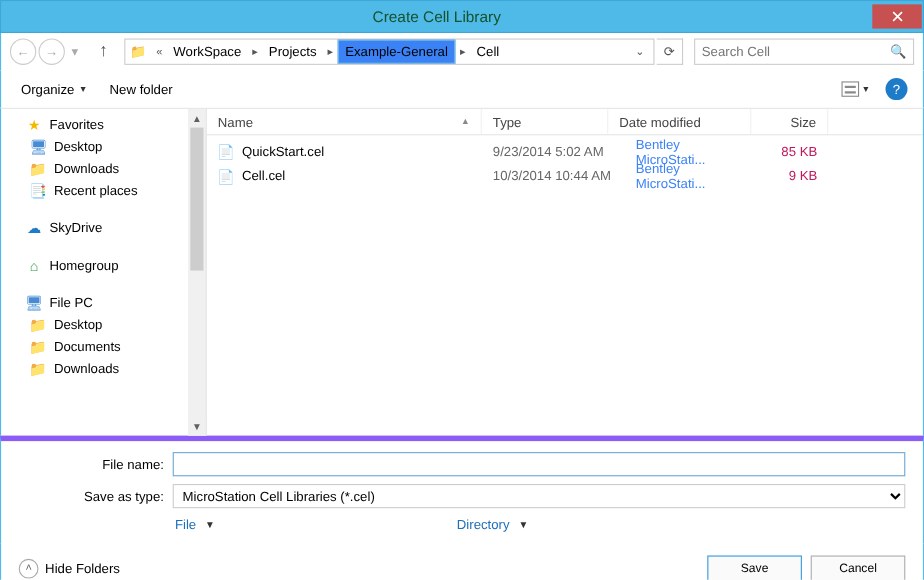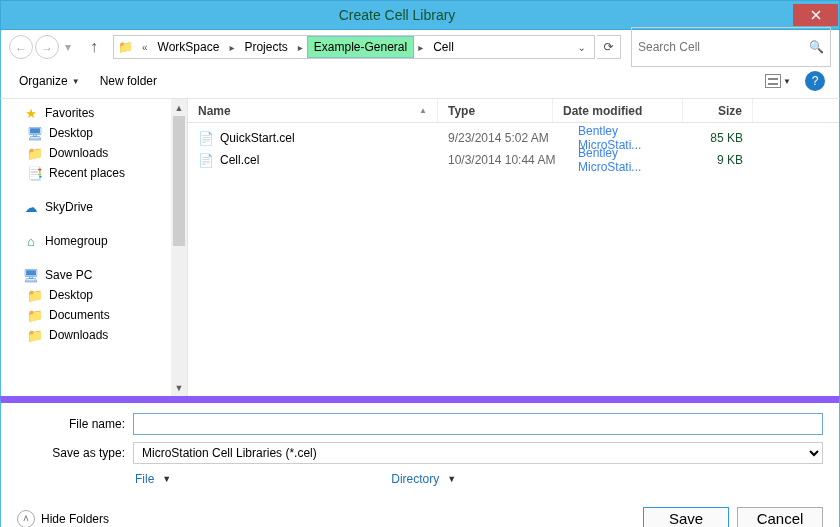--- a/index.html
+++ b/index.html
@@ -11,26 +11,26 @@
 .close-btn { width: 45px; height: 22px; background: #c75050; color: #fff; display: flex; align-items: center; justify-content: center; margin-right: 1px; margin-top: -1px; cursor: default; }
 
 
 .navbar { height: 34px; background: #fff; display: flex; align-items: center; padding: 0 8px; gap: 2px; border-left: 1px solid #4fb9e8; border-right: 1px solid #4fb9e8; }
 .nav-btn { width: 24px; height: 24px; border: 1px solid #ccc; border-radius: 50%; display: flex; align-items: center; justify-content: center; color: #aaa; font-size: 12px; }
 .nav-btn.dropdown-arrow { border: none; width: 14px; margin-right: 6px; }
 .up-btn { width: 22px; height: 22px; display: flex; align-items: center; justify-content: center; color: #555; margin-right: 6px; }
 .addressbar { flex: 1; height: 24px; border: 1px solid #ccc; display: flex; align-items: center; background: #fff; }
 .addr-icon { width: 20px; height: 20px; display: flex; align-items: center; justify-content: center; margin: 0 2px; font-size: 12px; }
 .addr-seg { padding: 0 6px; height: 22px; display: flex; align-items: center; font-size: 12px; color: #000; }
-.addr-seg.current { background: #86efac; border: 1px solid #7cc0e0; }
+.addr-seg.current { background: #3b82f6; border: 1px solid #7cc0e0; }
 .addr-chev { padding: 0 4px; font-size: 10px; color: #555; height: 22px; display: flex; align-items: center; }
 .addr-spacer { flex: 1; }
 .addr-end-chev { padding: 0 8px; color: #555; font-size: 10px; }
 .refresh-btn { width: 24px; height: 24px; border: 1px solid #ccc; border-left: none; display: flex; align-items: center; justify-content: center; color: #555; font-size: 12px; margin-right: 8px; }
-.searchbox { width: 200px; height: 40px; border: 1px solid #ccc; display: flex; align-items: center; padding: 0 6px; }
+.searchbox { width: 200px; height: 24px; border: 1px solid #ccc; display: flex; align-items: center; padding: 0 6px; }
 .searchbox input { flex: 1; border: none; outline: none; font-size: 12px; color: #888; }
 .search-icon { color: #888; font-size: 12px; }
 
 
 .toolbar { height: 34px; background: #fff; display: flex; align-items: center; padding: 0 8px; border-left: 1px solid #4fb9e8; border-right: 1px solid #4fb9e8; }
 .tb-btn { padding: 4px 10px; font-size: 12px; color: #000; display: flex; align-items: center; gap: 4px; justify-content: space-between; }
 .tb-chev { font-size: 8px; color: #333; }
 .tb-spacer { flex: 1; }
 .tb-view { display: flex; align-items: center; gap: 2px; padding: 2px 4px; }
 .view-icon { width: 16px; height: 14px; border: 1px solid #888; display: inline-block; position: relative; }
@@ -54,51 +54,51 @@
 .ticon { width: 16px; height: 16px; display: inline-flex; align-items: center; justify-content: center; font-size: 13px; }
 .star { color: #f5b800; }
 .folder { color: #f5c869; }
 .monitor { color: #468bd4; }
 .cloud { color: #1e7bc8; }
 .home { color: #2a9b48; }
 
 
 .filelist { flex: 1; display: flex; flex-direction: column; }
 .filehead { display: flex; height: 24px; border-bottom: 1px solid #e5e5e5; }
-.fh-col { padding: 4px 10px; font-size: 12px; color: #444; border-right: 1px solid #f0f0f0; display: flex; align-items: center; gap: 8px; font-weight: bold; }
+.fh-col { padding: 4px 10px; font-size: 12px; color: #444; border-right: 1px solid #f0f0f0; display: flex; align-items: center; gap: 8px; }
 .fh-name { width: 250px; }
 .fh-date { width: 130px; }
 .fh-type { width: 115px; }
 .fh-size { width: 70px; text-align: right; justify-content: flex-end; }
 .sort-ind { font-size: 8px; color: #888; margin-left: auto; }
 .filerows { flex: 1; padding-top: 4px; }
 .frow { display: flex; height: 22px; align-items: center; font-size: 12px; }
 .fc { padding: 0 10px; }
 .fc-name { width: 250px; display: flex; align-items: center; gap: 6px; }
 .fc-date { width: 130px; color: #666; }
 .fc-type { width: 115px; color: #3b82f6; }
-.fc-size { width: 70px; text-align: right; color: #14532d; }
+.fc-size { width: 70px; text-align: right; color: #be185d; }
 .file-icon { width: 16px; height: 16px; display: inline-flex; align-items: center; justify-content: center; color: #777; font-size: 13px; }
 
 
-.form { padding: 10px 16px 6px 4px; border-top: 7px solid #8b5cf6; border-left: 1px solid #4fb9e8; border-right: 1px solid #4fb9e8; }
+.form { padding: 10px 16px 6px 28px; border-top: 5px solid #8b5cf6; border-left: 1px solid #4fb9e8; border-right: 1px solid #4fb9e8; }
 .form-row { display: flex; align-items: center; margin-bottom: 7px; }
 .form-label { width: 120px; text-align: right; margin-right: 8px; font-size: 12px; }
 .form-input { flex: 1; height: 22px; border: 1px solid #6aa8d8; padding: 0 4px; font-size: 12px; outline: none; }
 .form-select { flex: 1; height: 22px; border: 1px solid #ccc; padding: 0 4px; font-size: 12px; background: #fff; }
 .form-links { display: flex; gap: 220px; margin: 8px 0 4px 130px; }
 .flink { color: #1e6fb8; font-size: 12px; display: flex; align-items: center; gap: 8px; }
 .flink .chev2 { color: #333; font-size: 9px; }
 
 
 .footer { height: 46px; display: flex; align-items: center; padding: 0 16px; border-left: 1px solid #4fb9e8; border-right: 1px solid #4fb9e8; border-bottom: 1px solid #4fb9e8; }
 .hide-folders { display: flex; align-items: center; gap: 6px; font-size: 12px; }
 .hide-ico { width: 18px; height: 18px; border: 1px solid #aaa; border-radius: 50%; display: flex; align-items: center; justify-content: center; font-size: 10px; color: #666; }
 .footer-spacer { flex: 1; }
-.fbtn { width: 86px; height: 24px; border: 1px solid #acacac; background: #fafafa; font-size: 15px; margin-left: 8px; }
+.fbtn { width: 86px; height: 24px; border: 1px solid #acacac; background: #fafafa; font-size: 11px; margin-left: 8px; }
 .fbtn.primary { border: 1px solid #3399dd; }
 </style>
 </head>
 <body>
 
 <div class="titlebar">
   <span class="titlebar-title">Create Cell Library</span>
   <div class="close-btn">
     <svg width="10" height="10" viewBox="0 0 10 10">
         <path d="M1 1 L9 9 M9 1 L1 9" stroke="#fff" stroke-width="1.5"></path>
@@ -178,21 +178,21 @@
       <div class="tree-item header">
         <span class="chev"></span>
         <span class="ticon home">⌂</span>
         <span>Homegroup</span>
       </div>
     </div>
     <div class="tree-group">
       <div class="tree-item header">
         <span class="chev"></span>
         <span class="ticon monitor">🖥</span>
-        <span>Save PC</span>
+        <span>File PC</span>
       </div>
       <div class="tree-item sub">
         <span class="ticon folder">📁</span>
         <span>Desktop</span>
       </div>
       <div class="tree-item sub">
         <span class="ticon folder">📁</span>
         <span>Documents</span>
       </div>
       <div class="tree-item sub">

